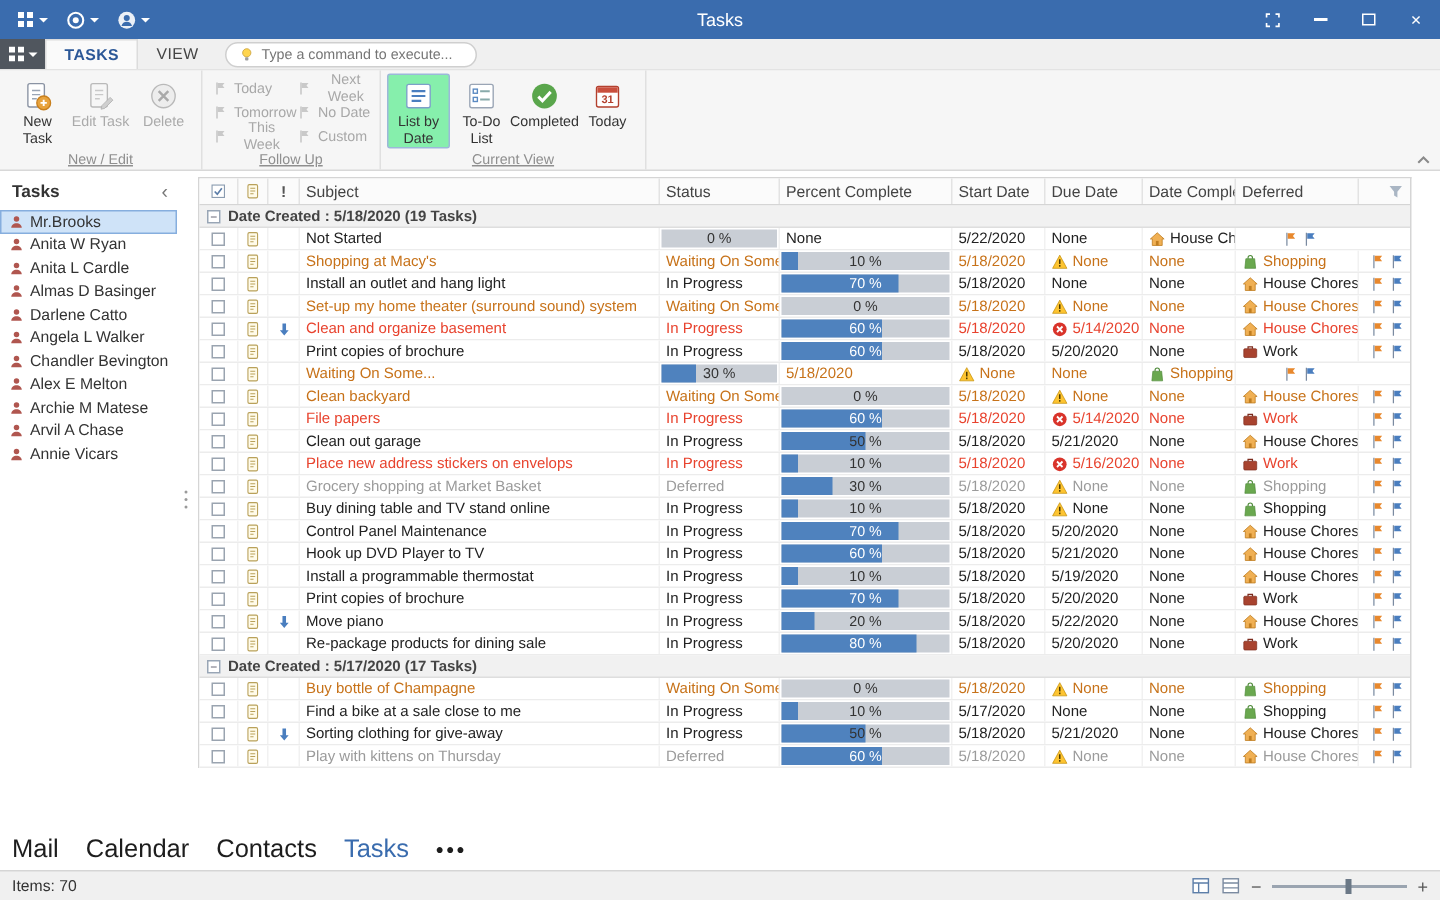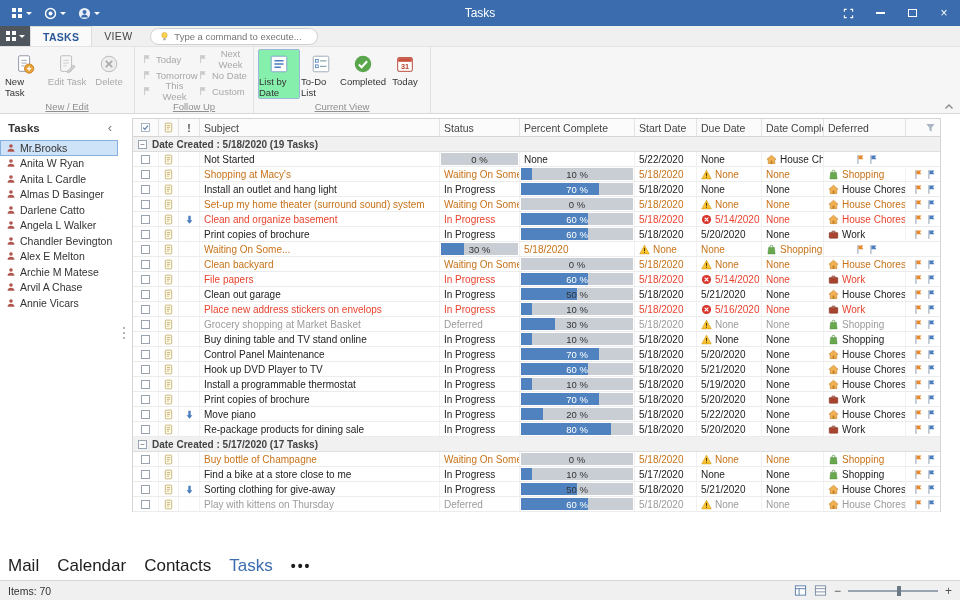--- a/index.html
+++ b/index.html
@@ -27,21 +27,21 @@
   .rtab.active{background:#fafafa;color:#2b5797;font-weight:bold;border:1px solid #dcdcdc;border-bottom:none;}
   .cmdbox{display:flex;align-items:center;gap:4px;background:#fff;border:1px solid #cfcfcf;border-radius:9px;height:17px;margin:2px 0 0 6px;padding:0 8px;width:168px;}
   .cmdbox input{border:none;outline:none;font-size:9.5px;color:#888;width:100%;font-family:"Liberation Sans",sans-serif;background:transparent;}
 
   
   .ribbon{height:67px;background:#f6f6f6;border-bottom:1px solid #d8d8d8;display:flex;position:relative;flex:0 0 auto;}
   .rgroup{position:relative;border-right:1px solid #e0e0e0;padding:2px 4px 13px 4px;display:flex;align-items:flex-start;}
   .rgl{position:absolute;bottom:1px;left:0;right:0;text-align:center;font-size:9.5px;color:#8f8f8f;text-decoration:underline;}
   .rbtn{width:42px;height:50px;display:flex;flex-direction:column;align-items:center;padding-top:3px;gap:2px;border:1px solid transparent;border-radius:2px;cursor:pointer;background:none;}
   .rbtn .ricon svg{width:22px;height:22px;}
-  .rbtn .rlabel{font-size:9.5px;line-height:10.5px;text-align:left;color:#333;}
+  .rbtn .rlabel{font-size:9.5px;line-height:10.5px;text-align:center;color:#333;}
   .rbtn.disabled .rlabel{color:#aaa;}
   .rbtn.sel{background:#86efac;border-color:#9cb8d9;}
   .fu-grid{display:grid;grid-auto-flow:column;grid-template-rows:repeat(3,16px);grid-template-columns:repeat(2,54px);gap:0 2px;margin-top:2px;}
   .sbtn{display:flex;align-items:center;gap:4px;font-size:9.5px;color:#a8a8a8;padding-left:3px;cursor:default;background:none;border:none;}
   .sbtn svg{width:10px;height:10px;}
   .rib-collapse{position:absolute;right:6px;bottom:3px;background:none;border:none;cursor:pointer;color:#8a8a8a;}
 
   
   .content{flex:1;display:flex;min-height:0;background:#fff;}
   .sidebar{width:118px;flex:0 0 auto;display:flex;flex-direction:column;padding-top:4px;}
@@ -1456,21 +1456,21 @@
             </div>
             <div class="cell cic">
               <span class="ic">
                 <svg viewBox="0 0 12 12">
                   <rect x="2.5" y="1.2" width="7" height="9.6" rx="1" fill="#fffbe9" stroke="#b9a15a" stroke-width="0.8"></rect>
                   <path d="M4.2 3.8h3.6M4.2 5.8h3.6M4.2 7.8h2.4" stroke="#b9a15a" stroke-width="0.8"></path>
                 </svg>
               </span>
             </div>
             <div class="cell cpr"></div>
-            <div class="cell">Find a bike at a store close to me</div>
+            <div class="cell">Find a bike at a sale close to me</div>
             <div class="cell">In Progress</div>
             <div class="cell cpct">
               <div class="bar">
                 <div class="fill" style="width:10%"></div>
                 <span class="ptx" style="color:#333">10 %</span>
               </div>
             </div>
             <div class="cell">5/17/2020</div>
             <div class="cell">None</div>
             <div class="cell">None</div>

